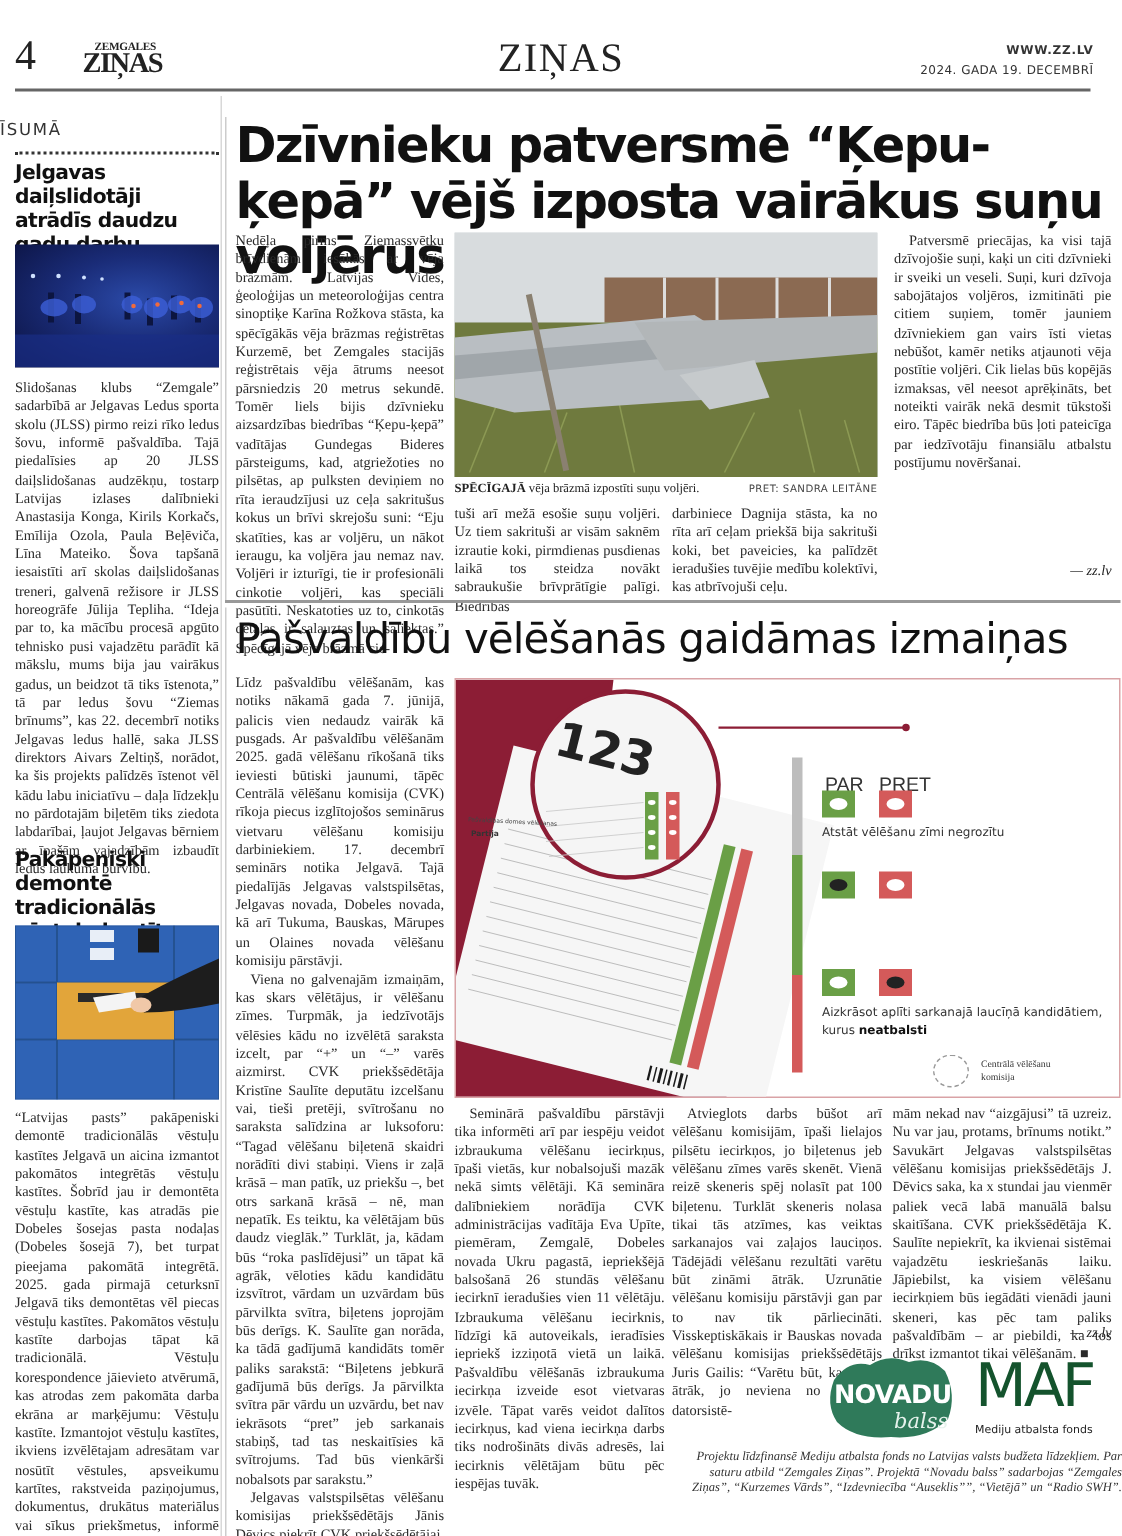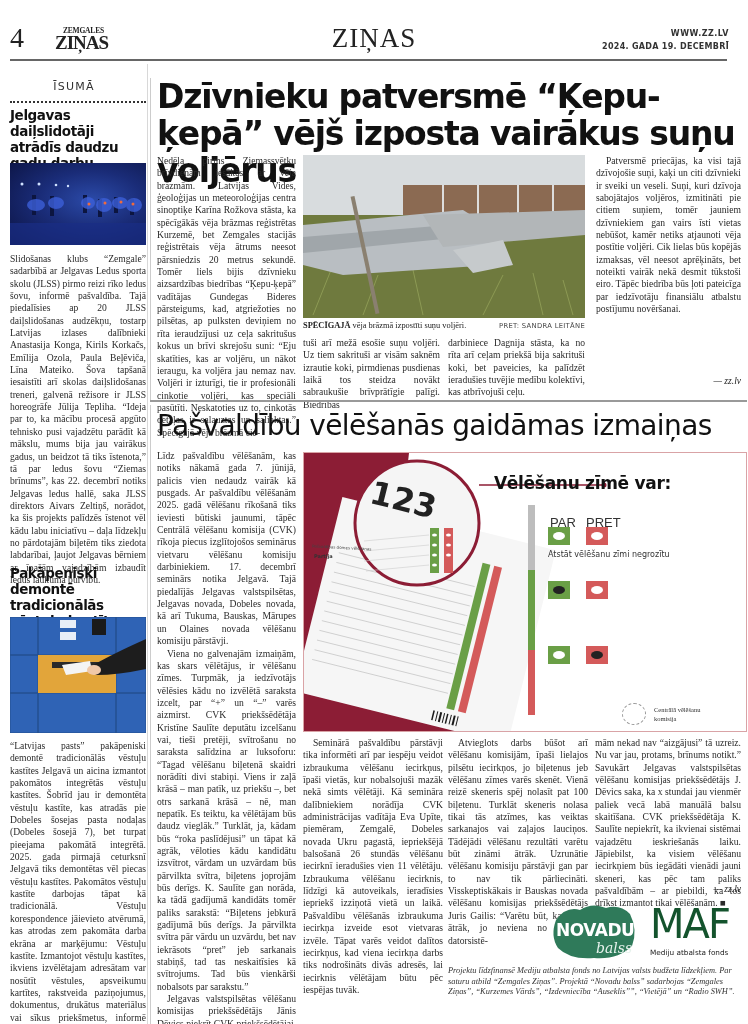--- a/index.html
+++ b/index.html
@@ -11,26 +11,26 @@
   .body-text p{text-indent:0}
   .body-text p.ind{text-indent:10px}
 
   
   #page-num{left:10px;top:24px;font-size:28px;line-height:28px;color:#222}
   #logo{left:55px;top:26px;width:56px;height:30px}
   #logo .l1{position:absolute;left:8px;top:0;font-size:7.5px;font-weight:bold;letter-spacing:-0.2px;font-family:"Liberation Serif",serif}
   #logo .l2{position:absolute;left:0;top:6px;font-size:19px;font-weight:bold;letter-spacing:-1px;font-family:"Liberation Serif",serif}
   #section-title{left:0;width:748px;top:23px;text-align:center;font-size:27px;letter-spacing:1px;color:#222}
   #www{right:19px;top:29px;font-size:8px;letter-spacing:0.5px;color:#333;text-align:right;font-family:"DejaVu Sans",sans-serif;font-weight:bold}
-  #date{right:19px;top:42px;font-size:8px;letter-spacing:0.3px;color:#333;text-align:left;font-family:"DejaVu Sans",sans-serif;font-weight:bold}
+  #date{right:19px;top:42px;font-size:8px;letter-spacing:0.3px;color:#333;text-align:left;font-family:"DejaVu Sans",sans-serif;font-weight:normal}
   #header-rule2{left:10px;top:59px;width:717px;height:2px;background:#666}
 
   
   #left-col{left:0;top:64px;width:148px;height:960px;border-right:1px solid #d8d8d8}
-  #isuma{left:0;top:80px;width:148px;text-align:center;font-size:11px;letter-spacing:1.2px;color:#333;font-family:"DejaVu Sans",sans-serif}
+  #isuma{left:0;top:80px;width:148px;font-size:11px;letter-spacing:1.2px;color:#333;font-family:"DejaVu Sans",sans-serif}
   #isuma-dots{left:10px;top:101px;width:136px;border-top:2px dotted #333}
   .brief-head{font-family:"DejaVu Sans","Liberation Sans",sans-serif;font-weight:bold;font-size:13.5px;line-height:16px;color:#111;letter-spacing:-0.4px}
   #b1-head{left:10px;top:107px;width:136px}
   #b1-img{left:10px;top:163px;width:136px;height:82px;background:radial-gradient(ellipse at 60% 45%,#2b4aa8 0%,#1a2c78 45%,#0b1240 100%);overflow:hidden}
   #b1-text{left:10px;top:253px;width:136px}
   #b2-head{left:10px;top:565px;width:136px}
   #b2-img{left:10px;top:617px;width:136px;height:116px;background:#2f64b8;overflow:hidden}
   #b2-text{left:10px;top:740px;width:136px}
 
   
@@ -56,21 +56,21 @@
   #a2-c2{left:303px;top:737px;width:140px}
   #a2-c3{left:448px;top:737px;width:140px}
   #a2-c4{left:595px;top:737px;width:146px}
   #a2-sig{left:595px;top:884px;width:146px;text-align:right;font-style:italic;font-size:9.5px}
 
   
   #novadu-logo{left:548px;top:900px;width:90px;height:62px}
   #maf-logo{left:650px;top:908px;width:95px;height:52px}
   #maf-logo .big{position:absolute;left:0;top:-6px;font-family:"DejaVu Sans",sans-serif;font-size:40px;letter-spacing:-2px;color:#14532d;line-height:44px}
   #maf-logo .small{position:absolute;left:0;top:40px;font-family:"DejaVu Sans",sans-serif;font-size:7.3px;color:#222;white-space:nowrap}
-  #footer-note{left:448px;top:966px;width:300px;font-family:"Liberation Serif",serif;font-style:italic;font-size:8.4px;line-height:10.5px;text-align:left;color:#333}
+  #footer-note{left:448px;top:966px;width:300px;font-family:"Liberation Serif",serif;font-style:italic;font-size:8.4px;line-height:10.5px;text-align:right;color:#333}
 
   
   .ig-title{position:absolute;left:190px;top:20px;font-family:"DejaVu Sans",sans-serif;font-weight:bold;font-size:17px;color:#111;letter-spacing:-0.3px}
   .ig-label{position:absolute;font-family:Liberation Sans, sans-serif;font-size:13px;color:#333}
   .ig-box{position:absolute;width:22px;height:18px}
   .ig-box.g{background:#6a9f46}
   .ig-box.r{background:#d45a5a}
   .ig-box .oval{position:absolute;left:5px;top:5px;width:12px;height:8px;border-radius:50%;background:#fff}
   .ig-box .oval.filled{background:#222}
   .ig-desc{position:absolute;left:244px;font-family:"DejaVu Sans",sans-serif;font-size:8px;line-height:12px;color:#333}
@@ -266,21 +266,20 @@
         <line x1="62" y1="118" x2="125" y2="112"></line>
       </g>
     <rect x="224" y="52" width="7" height="65" fill="#bdbdbd"></rect>
     <rect x="224" y="117" width="7" height="80" fill="#6a9f46"></rect>
     <rect x="224" y="197" width="7" height="65" fill="#d45a5a"></rect>
   </svg>
   <div class="abs" style="left:66px;top:28px;font-family:'DejaVu Sans',sans-serif;font-weight:bold;font-size:32px;color:#222;transform:rotate(14deg)">123</div>
   <div class="abs" style="left:8px;top:92px;font-family:'DejaVu Sans',sans-serif;font-size:4px;color:#444;transform:rotate(3deg)">Pašvaldības domes vēlēšanas</div>
   <div class="abs" style="left:10px;top:100px;font-family:'DejaVu Sans',sans-serif;font-size:5px;font-weight:bold;color:#333">Partija</div>
 
-  <div class="ig-title">Vēlēšanu zīmē var:</div>
 
   <div class="ig-label" style="left:246px;top:62px">PAR</div>
   <div class="ig-label" style="left:282px;top:62px">PRET</div>
 
   <div class="ig-box g" style="left:244px;top:74px">
       <span class="oval"></span>
     </div>
   <div class="ig-box r" style="left:282px;top:74px">
       <span class="oval"></span>
     </div>
@@ -292,20 +291,21 @@
   <div class="ig-box r" style="left:282px;top:128px">
       <span class="oval"></span>
     </div>
 
   <div class="ig-box g" style="left:244px;top:193px">
       <span class="oval"></span>
     </div>
   <div class="ig-box r" style="left:282px;top:193px">
       <span class="oval filled"></span>
     </div>
+  <div class="ig-desc" style="top:216px;width:200px"><span>Aizkrāsot aplīti sarkanajā laucīņā kandidātiem, kurus </span><b>neatbalsti</b></div>
 
   <div class="abs" style="left:318px;top:250px;width:24px;height:22px;border:1px dashed #999;border-radius:50%"></div>
   <div class="abs" style="left:350px;top:252px;font-family:Liberation Serif, serif;font-size:6.5px;line-height:9px;color:#333">
     <div>Centrālā vēlēšanu</div>
     <div>komisija</div>
   </div>
 </div>
 
 <div class="abs body-text" id="a2-c2">
   <p class="ind">Seminārā pašvaldību pārstāvji tika informēti arī par iespēju veidot izbraukuma vēlēšanu iecirkņus, īpaši vietās, kur nobalsojuši mazāk nekā simts vēlētāji. Kā semināra dalībniekiem norādīja CVK administrācijas vadītāja Eva Upīte, piemēram, Zemgalē, Dobeles novada Ukru pagastā, iepriekšējā balsošanā 26 stundās vēlēšanu iecirknī ieradušies vien 11 vēlētāju. Izbraukuma vēlēšanu iecirknis, līdzīgi kā autoveikals, ieradīsies iepriekš izziņotā vietā un laikā. Pašvaldību vēlēšanās izbraukuma iecirkņa izveide esot vietvaras izvēle. Tāpat varēs veidot dalītos iecirkņus, kad viena iecirkņa darbs tiks nodrošināts divās adresēs, lai iecirknis vēlētājam būtu pēc iespējas tuvāk.</p>

